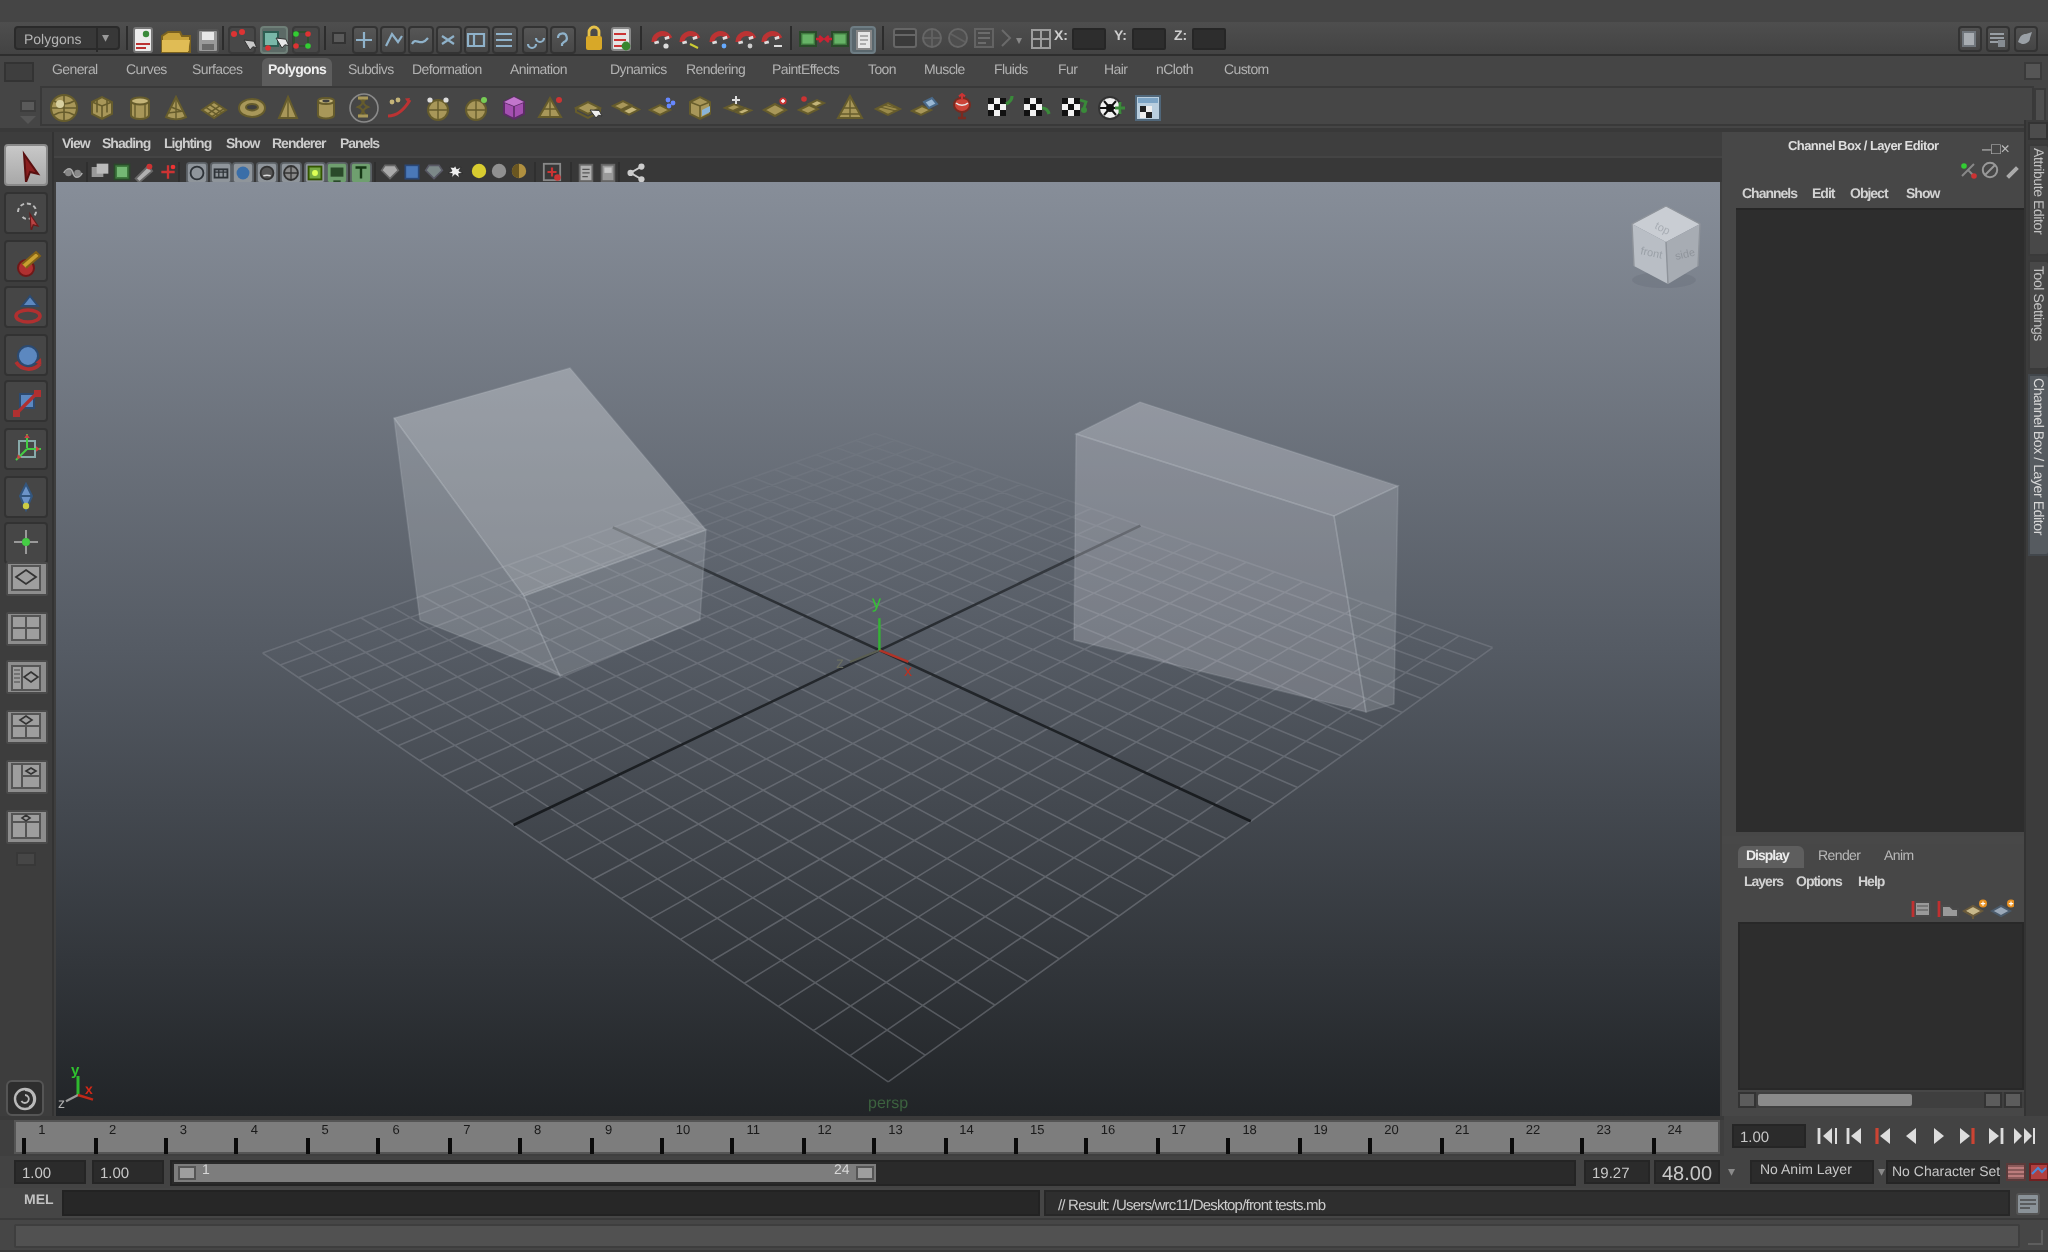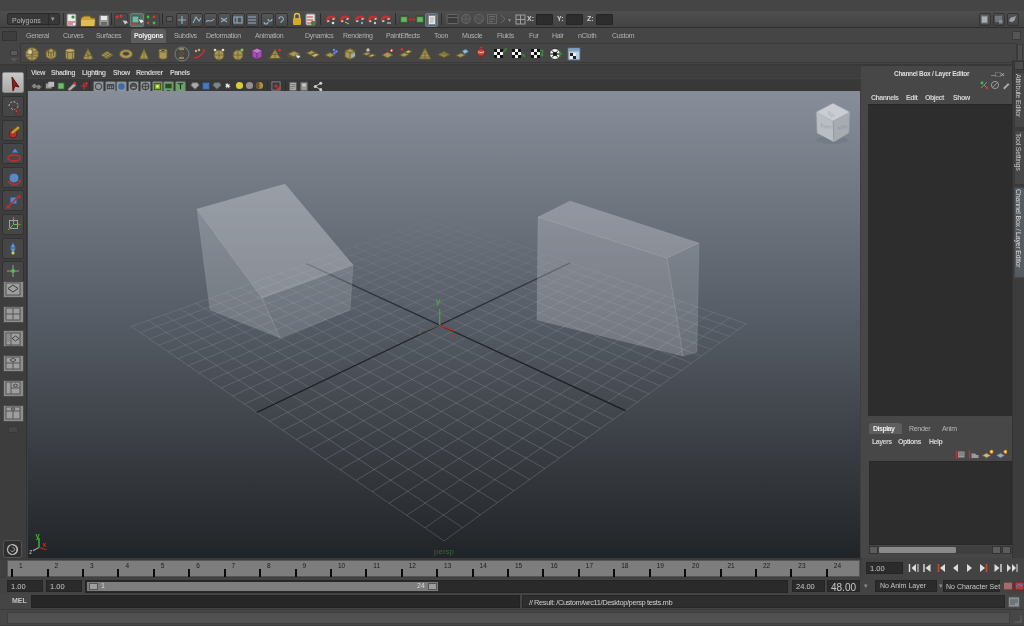--- a/index.html
+++ b/index.html
@@ -780,21 +780,21 @@
       </div>
       <div class="abs" style="left:85px;top:2px;width:703px;height:13px;background:#2a2a2a;border:1px solid #242424">
         <div class="abs" style="left:1px;top:1px;width:351px;height:9px;background:#7d7d7d">
           <div class="abs" style="left:2px;top:1px;width:9px;height:7px;background:#9e9e9e;border:1px solid #555"></div>
           <span class="abs" style="left:14px;top:0px;color:#d8d8d8;font-size:7px">1</span>
           <span class="abs" style="left:330px;top:0px;color:#d8d8d8;font-size:7px">24</span>
           <div class="abs" style="left:341px;top:1px;width:9px;height:7px;background:#9e9e9e;border:1px solid #555"></div>
         </div>
       </div>
       <div class="abs" style="left:792px;top:2px;width:33px;height:12px;background:#2b2b2b;border:1px solid #252525">
-        <span class="abs" style="left:3px;top:1px;color:#c8c8c8;font-size:7.5px">24.00</span>
+        <span class="abs" style="left:3px;top:1px;color:#c8c8c8;font-size:7.5px">19.27</span>
       </div>
       <div class="abs" style="left:827px;top:2px;width:33px;height:12px;background:#2b2b2b;border:1px solid #252525">
         <span class="abs" style="left:3px;top:1px;color:#c8c8c8;font-size:10px">48.00</span>
       </div>
       <span class="abs" style="left:864px;top:4px;color:#8a8a8a;font-size:7px">▾</span>
       <div class="abs" style="left:875px;top:2px;width:62px;height:12px;background:#2b2b2b;border:1px solid #252525">
         <span class="abs" style="left:4px;top:1px;color:#c8c8c8;font-size:7px;white-space:nowrap">No Anim Layer</span>
       </div>
       <span class="abs" style="left:939px;top:4px;color:#8a8a8a;font-size:7px">▾</span>
       <div class="abs" style="left:943px;top:2px;width:57px;height:12px;background:#2b2b2b;border:1px solid #252525">
@@ -804,21 +804,21 @@
         <rect x="0.5" y="1" width="9" height="8" fill="#8a5a5a" stroke="#5a3a3a"></rect>
         <path d="M1 3h8M1 5h8M1 7h8" stroke="#c88" stroke-width="0.8"></path>
         <rect x="12" y="1" width="9" height="8" fill="#b04040" stroke="#702020"></rect>
         <path d="M13 6l3-3 2 2 2-2" stroke="#4a8ad8" stroke-width="1" fill="none"></path>
       </svg>
     </div>
     <div class="abs" style="left:0;top:594px;width:1024px;height:15px;background:#454545">
 <span class="abs" style="left:12px;top:3px;color:#c2c2c2;font-size:7px;font-weight:700">MEL</span>
 <div class="abs" style="left:31px;top:1px;width:489px;height:13px;background:#272727;border:1px solid #222"></div>
 <div class="abs" style="left:522px;top:1px;width:483px;height:13px;background:#2e2e2e;border:1px solid #272727">
-<span class="abs" style="left:6px;top:2px;color:#cccccc;font-size:7.5px;letter-spacing:-0.4px">// Result: /Custom/wrc11/Desktop/persp tests.mb</span>
+<span class="abs" style="left:6px;top:2px;color:#cccccc;font-size:7.5px;letter-spacing:-0.4px">// Result: /Users/wrc11/Desktop/front tests.mb</span>
 </div>
 <svg class="abs" style="left:1008px;top:2px" width="12" height="12" viewBox="0 0 12 12">
         <rect x="0.5" y="1" width="11" height="10" rx="1" fill="#8a9298" stroke="#555"></rect>
         <path d="M2 4h8M2 6h8M2 8h5" stroke="#4a4a4a" stroke-width="0.8"></path>
       </svg>
 </div>
 <div class="abs" style="left:0;top:609px;width:1024px;height:17px;background:#464646;border-top:1px solid #3a3a3a">
 <div class="abs" style="left:7px;top:2px;width:1003px;height:12px;background:#515151;border:1px solid #3e3e3e;border-radius:1px"></div>
 <svg class="abs" style="left:1013px;top:4px" width="9" height="9" viewBox="0 0 9 9">
         <path d="M8 1v7H1M8 4v4H4M8 7v1h-1" stroke="#5e5e5e" fill="none"></path>

